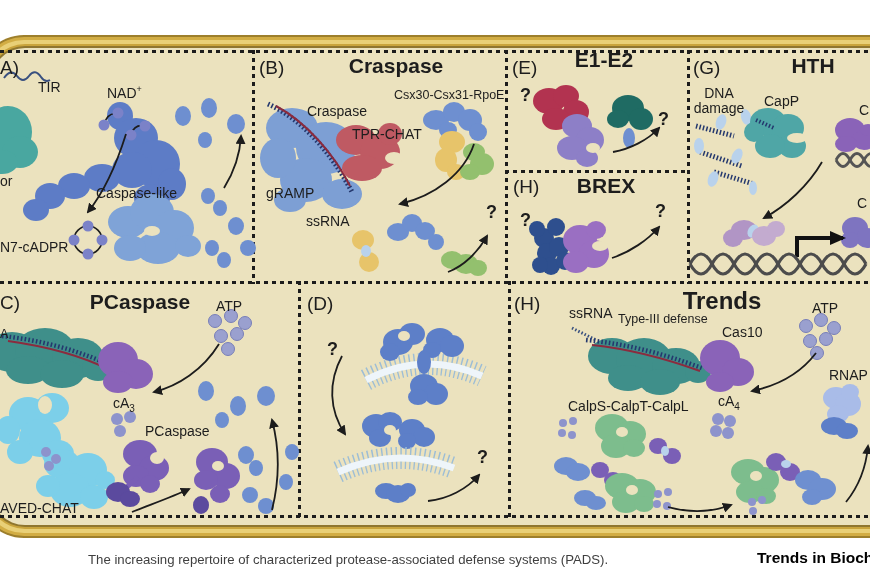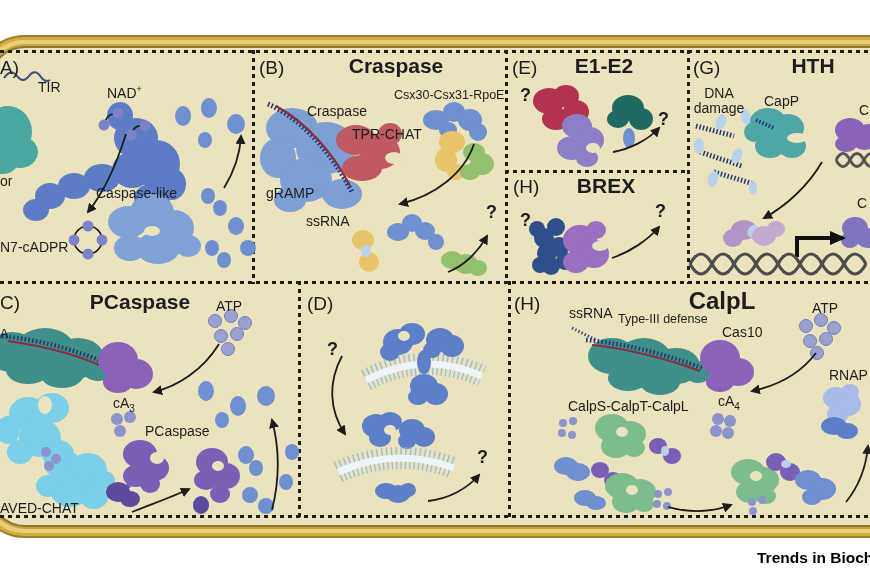--- a/index.html
+++ b/index.html
@@ -549,21 +549,21 @@
   <div class="lbl ltr" style="left:259px;top:58px">(B)</div>
   <div class="lbl ttl" style="left:396px;top:55px">Craspase</div>
   <div class="lbl sm" style="left:394px;top:89px">Csx30-Csx31-RpoE</div>
   <div class="lbl" style="left:307px;top:104px">Craspase</div>
   <div class="lbl" style="left:352px;top:127px">TPR-CHAT</div>
   <div class="lbl" style="left:266px;top:186px">gRAMP</div>
   <div class="lbl" style="left:306px;top:214px">ssRNA</div>
   <div class="lbl q" style="left:486px;top:203px">?</div>
 
   <div class="lbl ltr" style="left:512px;top:58px">(E)</div>
-  <div class="lbl ttl" style="left:604px;top:55px">E1-E2</div>
+  <div class="lbl ttl" style="left:604px;top:49px">E1-E2</div>
   <div class="lbl q" style="left:520px;top:86px">?</div>
   <div class="lbl q" style="left:658px;top:110px">?</div>
 
   <div class="lbl ltr" style="left:513px;top:177px">(H)</div>
   <div class="lbl ttl" style="left:606px;top:175px">BREX</div>
   <div class="lbl q" style="left:520px;top:211px">?</div>
   <div class="lbl q" style="left:655px;top:202px">?</div>
 
   <div class="lbl ltr" style="left:693px;top:58px">(G)</div>
   <div class="lbl ttl" style="left:813px;top:55px">HTH</div>
@@ -579,23 +579,24 @@
   <div class="lbl sm" style="left:0px;top:328px">A</div>
   <div class="lbl" style="left:113px;top:396px"><span>cA</span><sub>3</sub></div>
   <div class="lbl" style="left:145px;top:424px">PCaspase</div>
   <div class="lbl" style="left:0px;top:501px">AVED-CHAT</div>
 
   <div class="lbl ltr" style="left:307px;top:294px">(D)</div>
   <div class="lbl q" style="left:327px;top:340px">?</div>
   <div class="lbl q" style="left:477px;top:448px">?</div>
 
   <div class="lbl ltr" style="left:514px;top:294px">(H)</div>
-  <div class="lbl ttl big" style="left:722px;top:288px">CalpL</div>
+  <div class="lbl ttl big" style="left:722px;top:288px">Trends</div>
   <div class="lbl" style="left:569px;top:306px">ssRNA</div>
   <div class="lbl sm" style="left:618px;top:313px">Type-III defense</div>
   <div class="lbl" style="left:722px;top:325px">Cas10</div>
   <div class="lbl" style="left:812px;top:301px">ATP</div>
   <div class="lbl" style="left:718px;top:394px"><span>cA</span><sub>4</sub></div>
   <div class="lbl" style="left:568px;top:399px">CalpS-CalpT-CalpL</div>
   <div class="lbl" style="left:829px;top:368px">RNAP</div>
 
+  <div class="caption">The increasing repertoire of characterized protease-associated defense systems (PADS).</div>
   <div class="journal">Trends in Biochemical</div>
 </div>
 
 </body></html>

